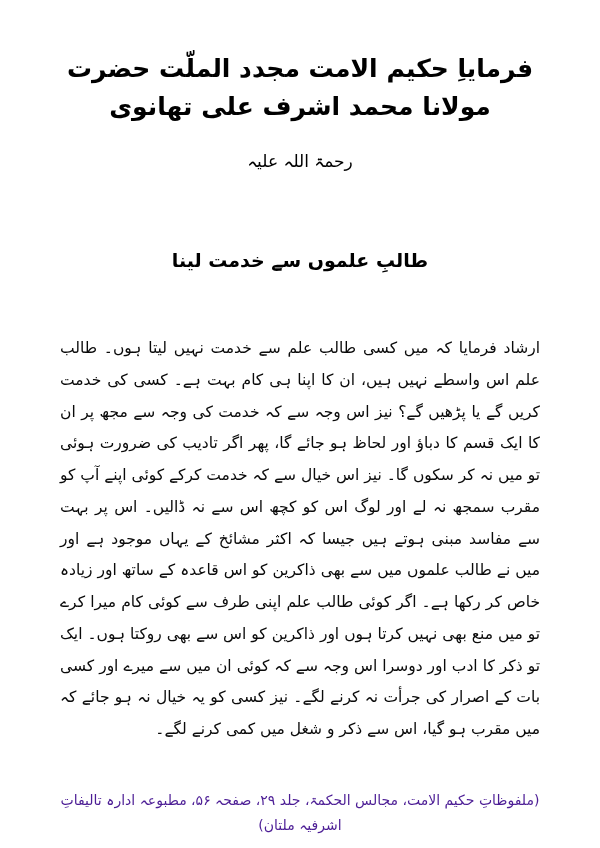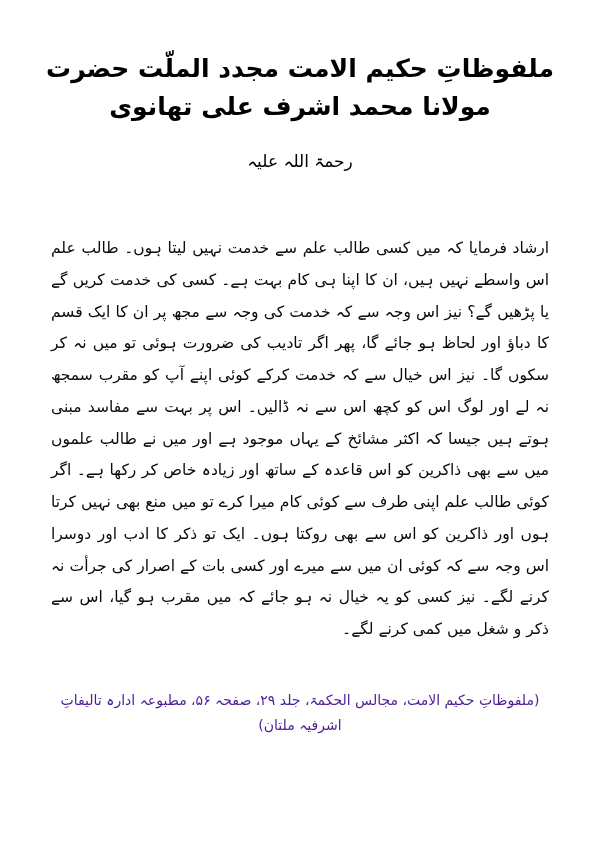--- a/index.html
+++ b/index.html
@@ -48,21 +48,21 @@
     color: #000000;
     direction: rtl;
   }
   .body-block {
     margin: 62px 8px 0 8px;
     direction: rtl;
     text-align: justify;
     text-align-last: center;
   }
   .body-block p {
-    margin: 7px;
+    margin: 16px;
     font-size: 15.5px;
     line-height: 2.05;
     color: #0a0a0a;
     direction: rtl;
     text-align: justify;
     text-align-last: right;
   }
   .reference {
     margin: 42px 4px 0 4px;
     font-size: 14px;
@@ -70,24 +70,25 @@
     direction: rtl;
     text-align: center;
     color: #4c1d95;
   }
 </style>
 </head>
 <body>
 
 <div class="page">
 
-  <h1 class="main-title">ملفوظاتِ حکیم الامت مجدد الملّت حضرت مولانا محمد اشرف علی تھانوی</h1>
+  <h1 class="main-title">فرمایاِ حکیم الامت مجدد الملّت حضرت مولانا محمد اشرف علی تھانوی</h1>
 
   <div class="subtitle">رحمۃ اللہ علیہ</div>
 
+  <h2 class="section-heading">طالبِ علموں سے خدمت لینا</h2>
 
   <div class="body-block">
     <p>ارشاد فرمایا کہ میں کسی طالب علم سے خدمت نہیں لیتا ہوں۔ طالب علم اس واسطے نہیں ہیں، ان کا اپنا ہی کام بہت ہے۔ کسی کی خدمت کریں گے یا پڑھیں گے؟ نیز اس وجہ سے کہ خدمت کی وجہ سے مجھ پر ان کا ایک قسم کا دباؤ اور لحاظ ہو جائے گا، پھر اگر تادیب کی ضرورت ہوئی تو میں نہ کر سکوں گا۔ نیز اس خیال سے کہ خدمت کرکے کوئی اپنے آپ کو مقرب سمجھ نہ لے اور لوگ اس کو کچھ اس سے نہ ڈالیں۔ اس پر بہت سے مفاسد مبنی ہوتے ہیں جیسا کہ اکثر مشائخ کے یہاں موجود ہے اور میں نے طالب علموں میں سے بھی ذاکرین کو اس قاعدہ کے ساتھ اور زیادہ خاص کر رکھا ہے۔ اگر کوئی طالب علم اپنی طرف سے کوئی کام میرا کرے تو میں منع بھی نہیں کرتا ہوں اور ذاکرین کو اس سے بھی روکتا ہوں۔ ایک تو ذکر کا ادب اور دوسرا اس وجہ سے کہ کوئی ان میں سے میرے اور کسی بات کے اصرار کی جرأت نہ کرنے لگے۔ نیز کسی کو یہ خیال نہ ہو جائے کہ میں مقرب ہو گیا، اس سے ذکر و شغل میں کمی کرنے لگے۔</p>
   </div>
 
   <div class="reference">(ملفوظاتِ حکیم الامت، مجالس الحکمۃ، جلد ۲۹، صفحہ ۵۶، مطبوعہ ادارہ تالیفاتِ اشرفیہ ملتان)</div>
 
 </div>
 
 </body></html>

